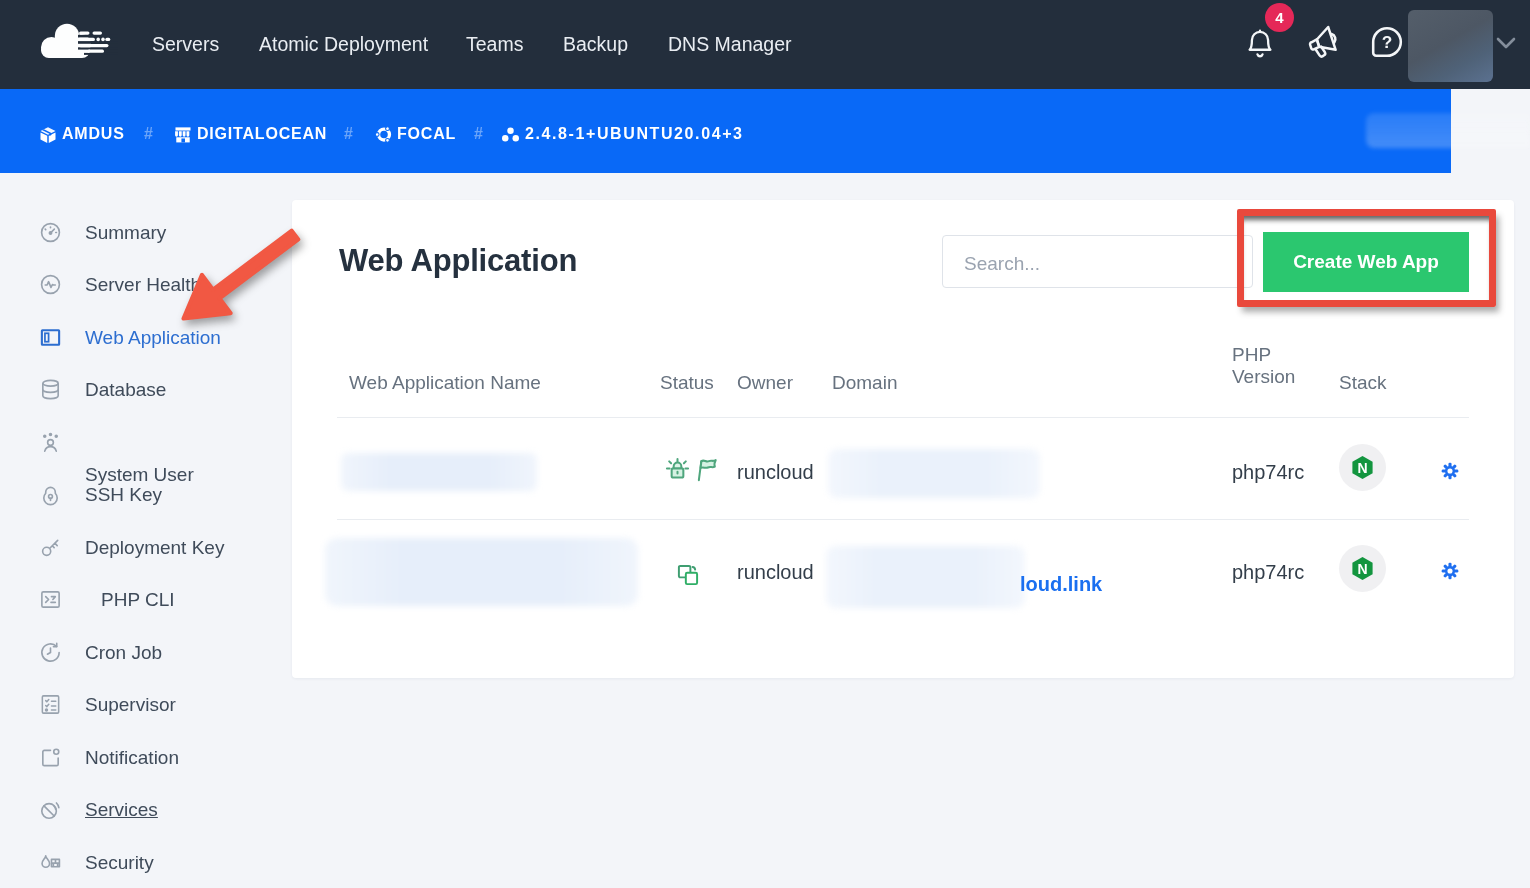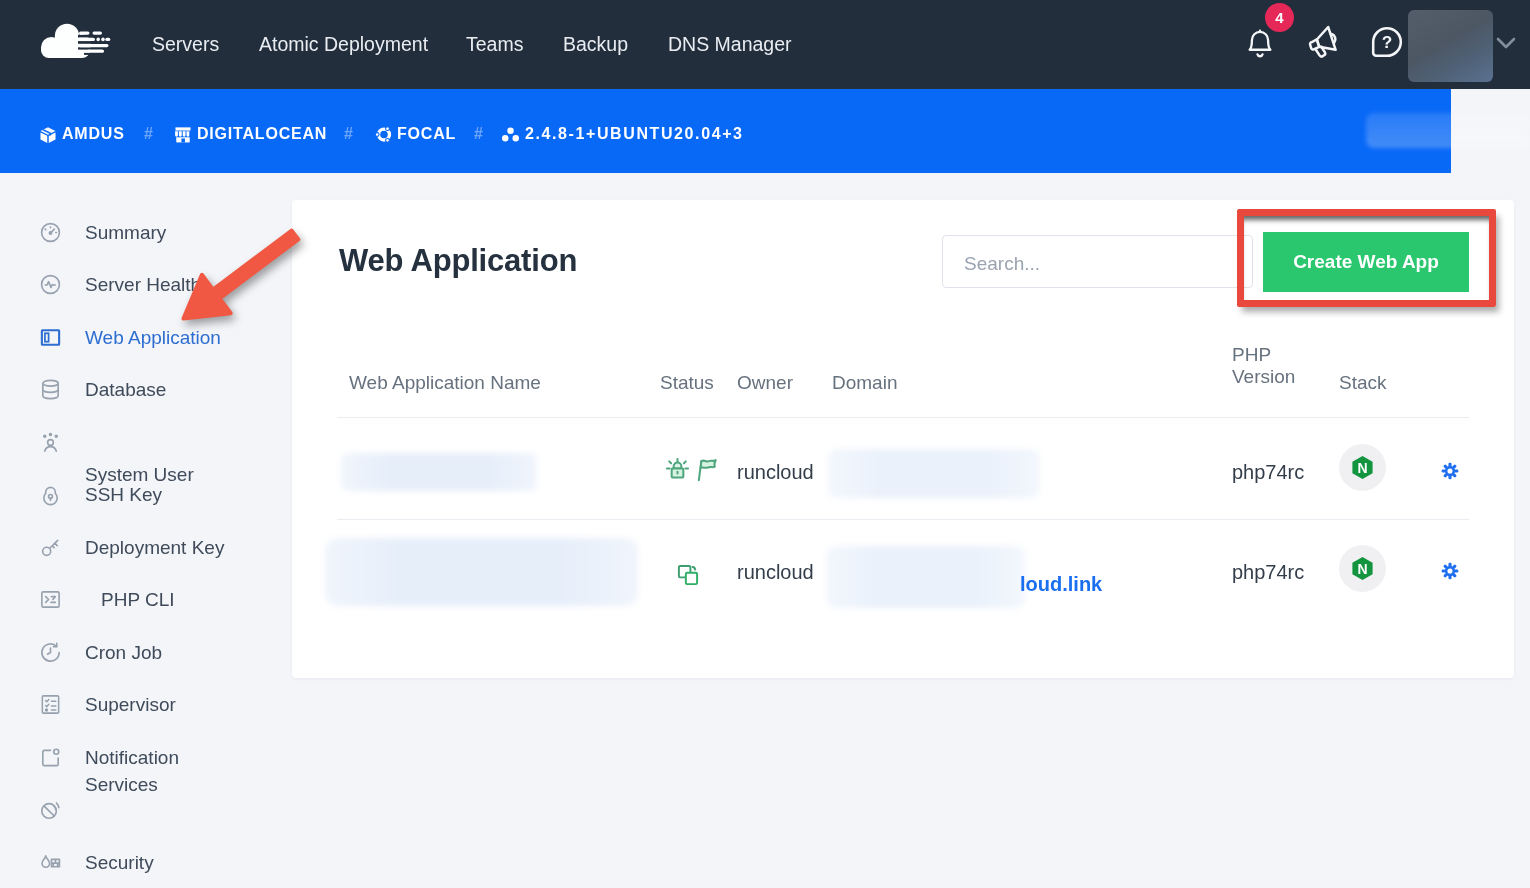--- a/index.html
+++ b/index.html
@@ -259,21 +259,21 @@
   <div class="sideitem" style="top:747px;">Notification</div>
 
   <svg class="sideicon" style="top:798px;" width="23" height="23" viewBox="0 0 24 24">
     <g fill="none" stroke="#98a2ae" stroke-width="1.7" stroke-linecap="round" stroke-linejoin="round">
       <circle cx="10.5" cy="13.5" r="7.6"></circle>
       <path d="M5.2 8.2 L15.8 18.8"></path>
       <path d="M15.6 8.4 a4.6 4.6 0 0 1 1.7 3.2"></path>
       <path d="M18.2 5.2 a8.3 8.3 0 0 1 2.5 4.8"></path>
     </g>
   </svg>
-  <div class="sideitem" style="top:774px;">Services</div>
+  <div class="sideitem" style="top:799px;text-decoration:underline;">Services</div>
 
   <svg class="sideicon" style="top:851px;" width="23" height="23" viewBox="0 0 24 24">
     <g fill="none" stroke="#98a2ae" stroke-width="1.7" stroke-linecap="round" stroke-linejoin="round">
       <path d="M7 5 c0 2.6 -3.8 4.6 -3.8 8 a3.9 3.9 0 0 0 7.8 0 c0-3.4 -4-5.4 -4-8 Z"></path>
       <path d="M13 8.8 H21.3 M13 12.6 H21.3 M13 16.4 H21.3 M13 8.8 V16.4 M21.3 8.8 V16.4 M17.2 8.8 v3.8 M15 12.6 v3.8 M19.4 12.6 v3.8"></path>
     </g>
   </svg>
   <div class="sideitem" style="top:852px;">Security</div>
 </div>
 

